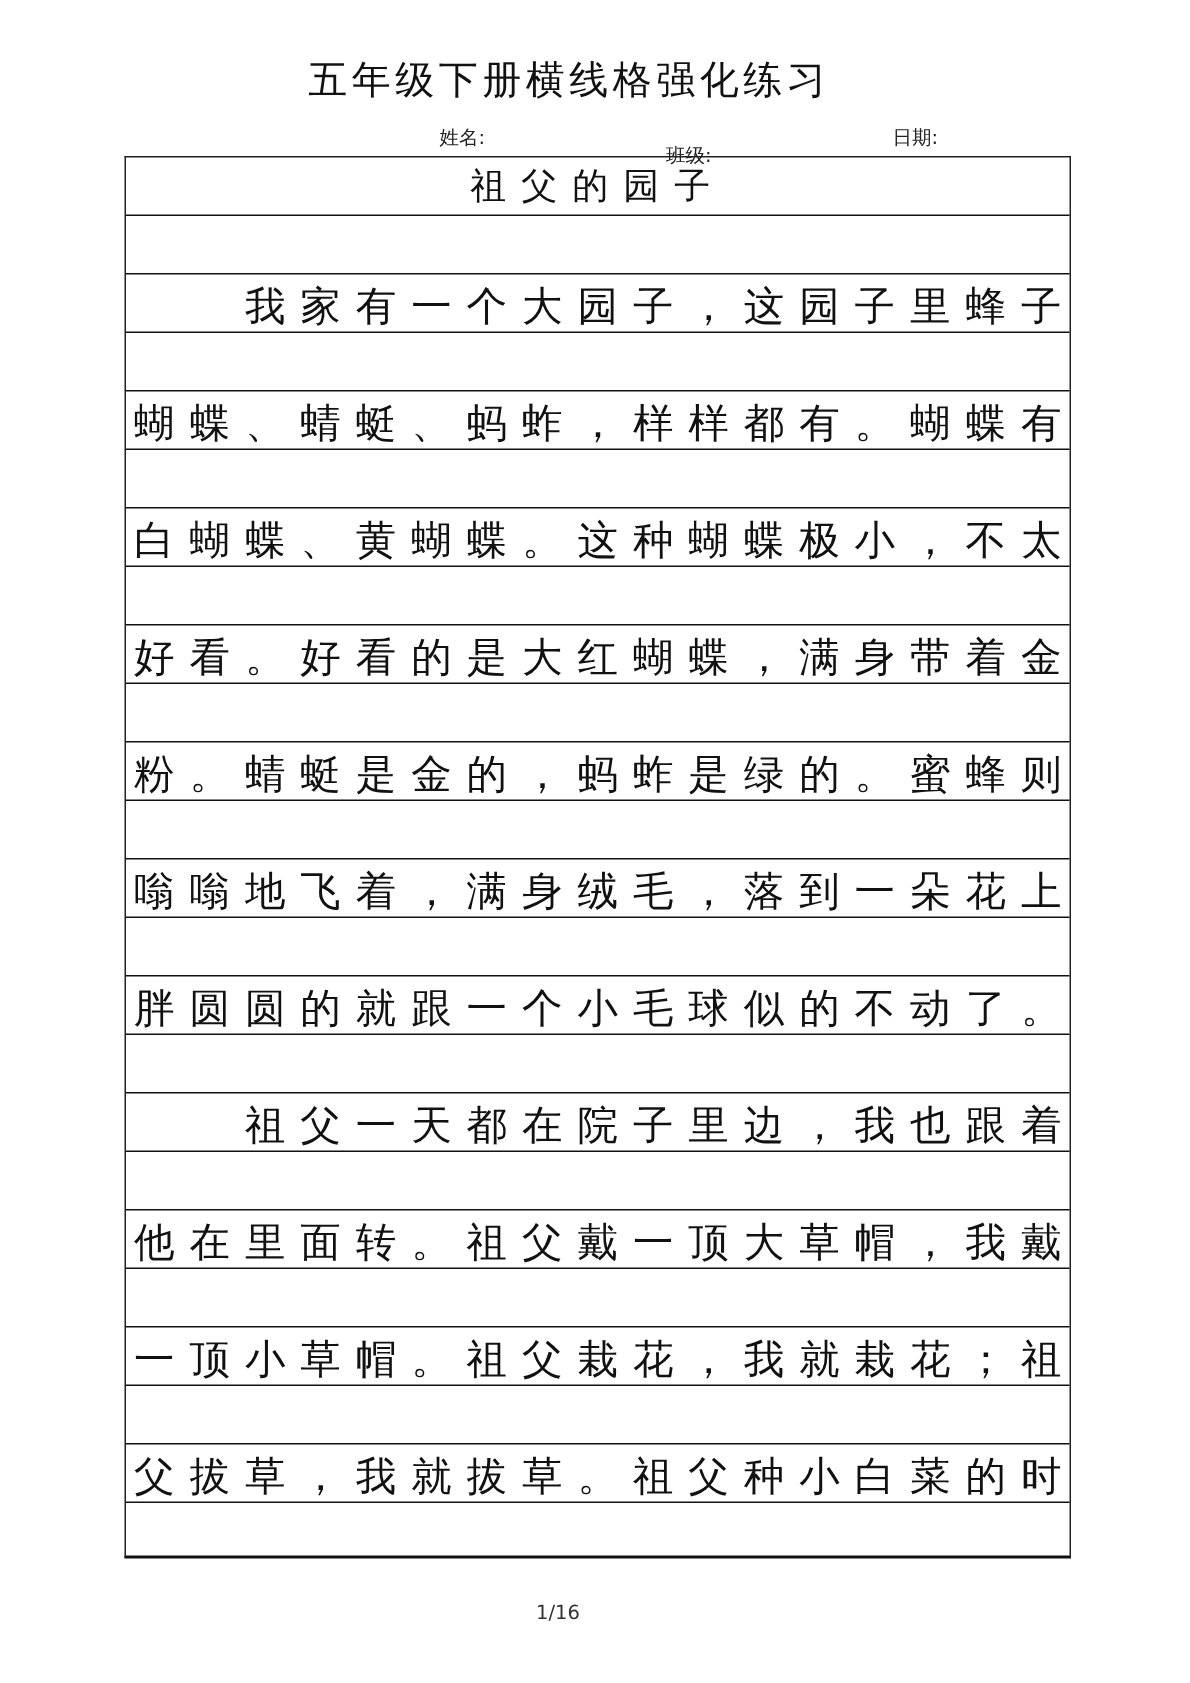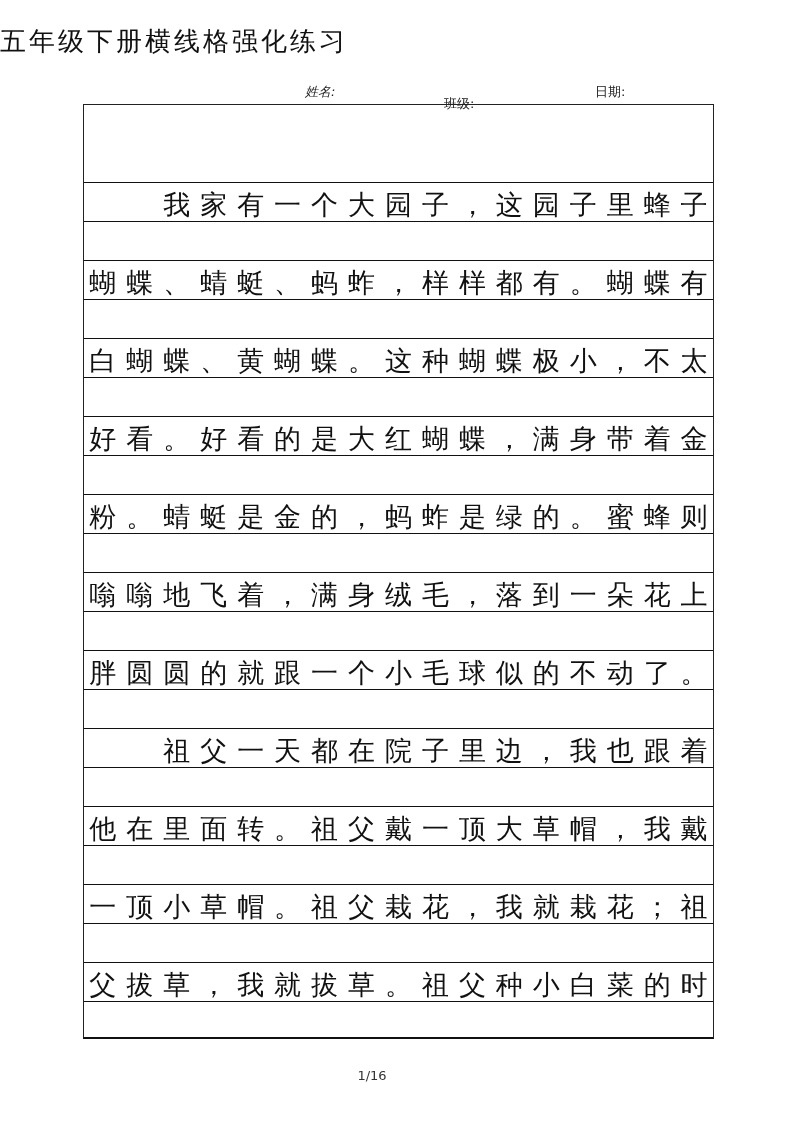--- a/index.html
+++ b/index.html
@@ -1,42 +1,45 @@
 <!DOCTYPE html>
 <html><head>
 <meta charset="utf-8">
 <style>
   html, body { margin:0; padding:0; background:#ffffff; }
   body { width:793px; height:1122px; position:relative; overflow:hidden;
          font-family:"DejaVu Serif", "Liberation Serif", serif; color:#111; }
-  .title { position:absolute; left:0; width:759px; top:24px; 
+  .title { position:absolute; left:0; width:759px; top:36px; text-align:center;
            font-size:26px; letter-spacing:3px; font-weight:normal; }
   .meta { position:absolute; top:83px; font-size:13px;
           font-family:"DejaVu Sans","Liberation Sans",sans-serif; color:#222; }
   .sheet { position:absolute; left:83px; top:104px; width:631px; height:935px;
            border-left:1.5px solid #222; border-right:1.5px solid #222;
            border-top:1.5px solid #222; border-bottom:2px solid #111; box-sizing:border-box; }
   .row { position:absolute; left:0; right:0; height:39px; border-bottom:1.2px solid #111; box-sizing:border-box; }
   .row.last { border-bottom:none; }
   .text-row { display:flex; align-items:flex-end; justify-content:space-between;
               font-size:27px; padding:0 4px 3px 4px; box-sizing:border-box; line-height:1; }
   .text-row span { display:inline-block; width:1.1em; text-align:center; }
   .heading-row { display:flex; align-items:center; justify-content:center; font-size:24px; letter-spacing:10px; }
   .page-num { position:absolute; top:1068px; left:0; width:744px; text-align:center;
               font-size:13px; font-family:"DejaVu Sans","Liberation Sans",sans-serif; color:#333; }
 </style>
 </head>
 <body>
 
 <div class="title">五年级下册横线格强化练习</div>
-<div class="meta" style="left:305px;font-style:italic;">姓名:</div>
+<div class="meta" style="left:293px;">姓名:</div>
 <div class="meta" style="left:444px;margin-top:12px;">班级:</div>
 <div class="meta" style="left:595px;text-align:center;">日期:</div>
 
 <div class="sheet" id="sheet">
+  <div class="row heading-row" style="top:0px;">
+    <span>祖父的园子</span>
+  </div>
 <div class="row" style="top: 39px;"></div>
     <div class="row text-row" style="top: 78px;">
       <span>　</span>
       <span>　</span>
       <span>我</span>
       <span>家</span>
       <span>有</span>
       <span>一</span>
       <span>个</span>
       <span>大</span>

